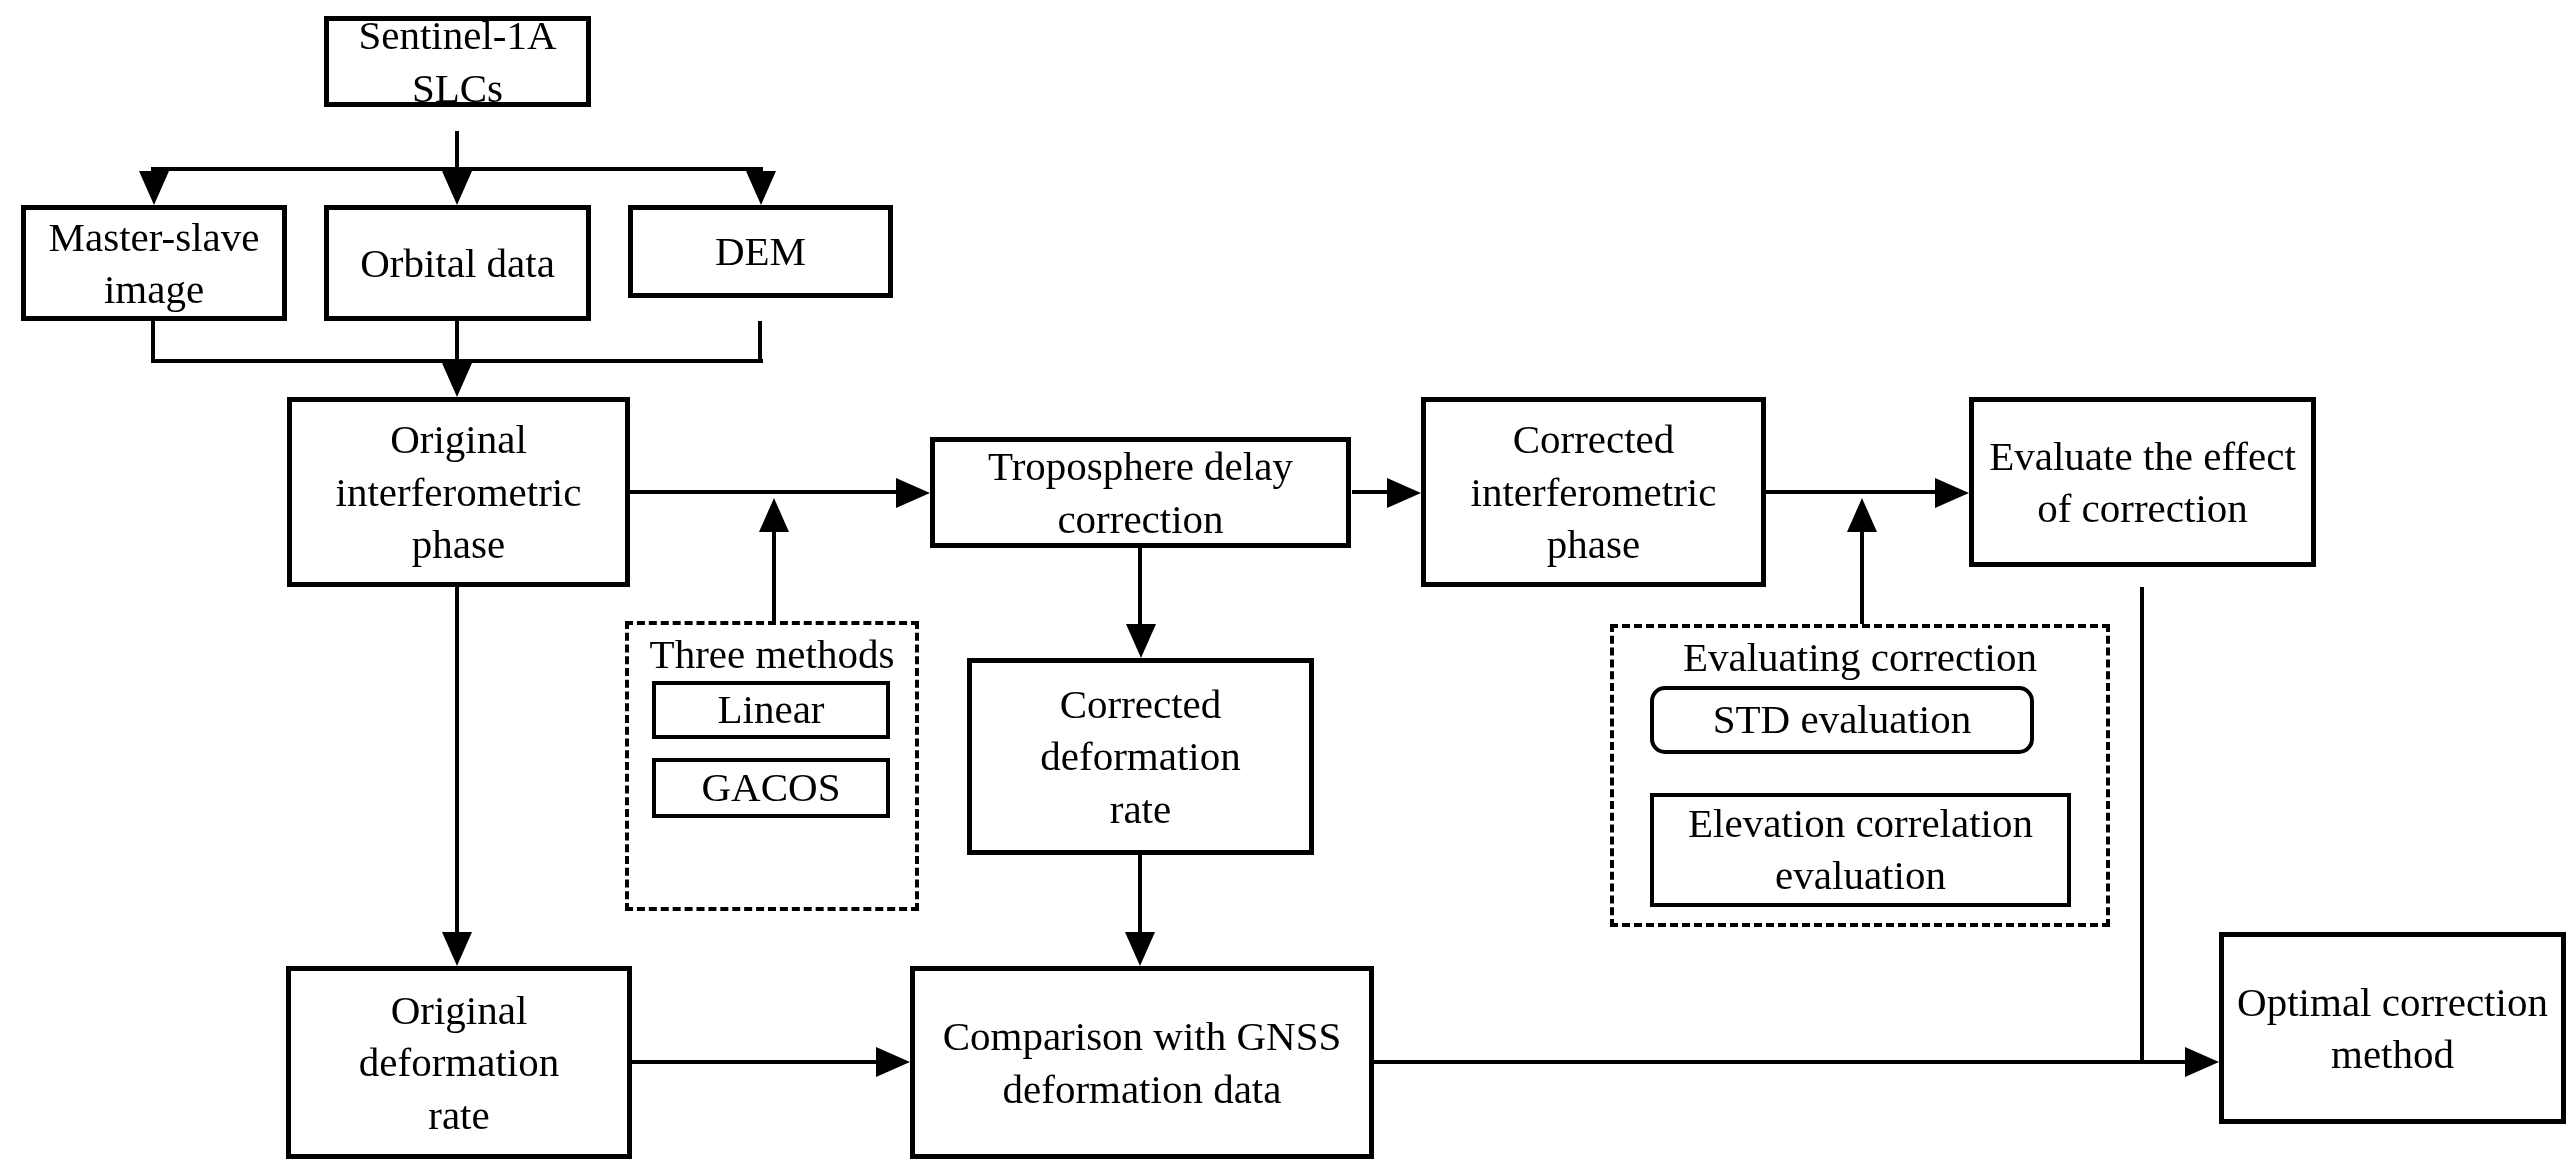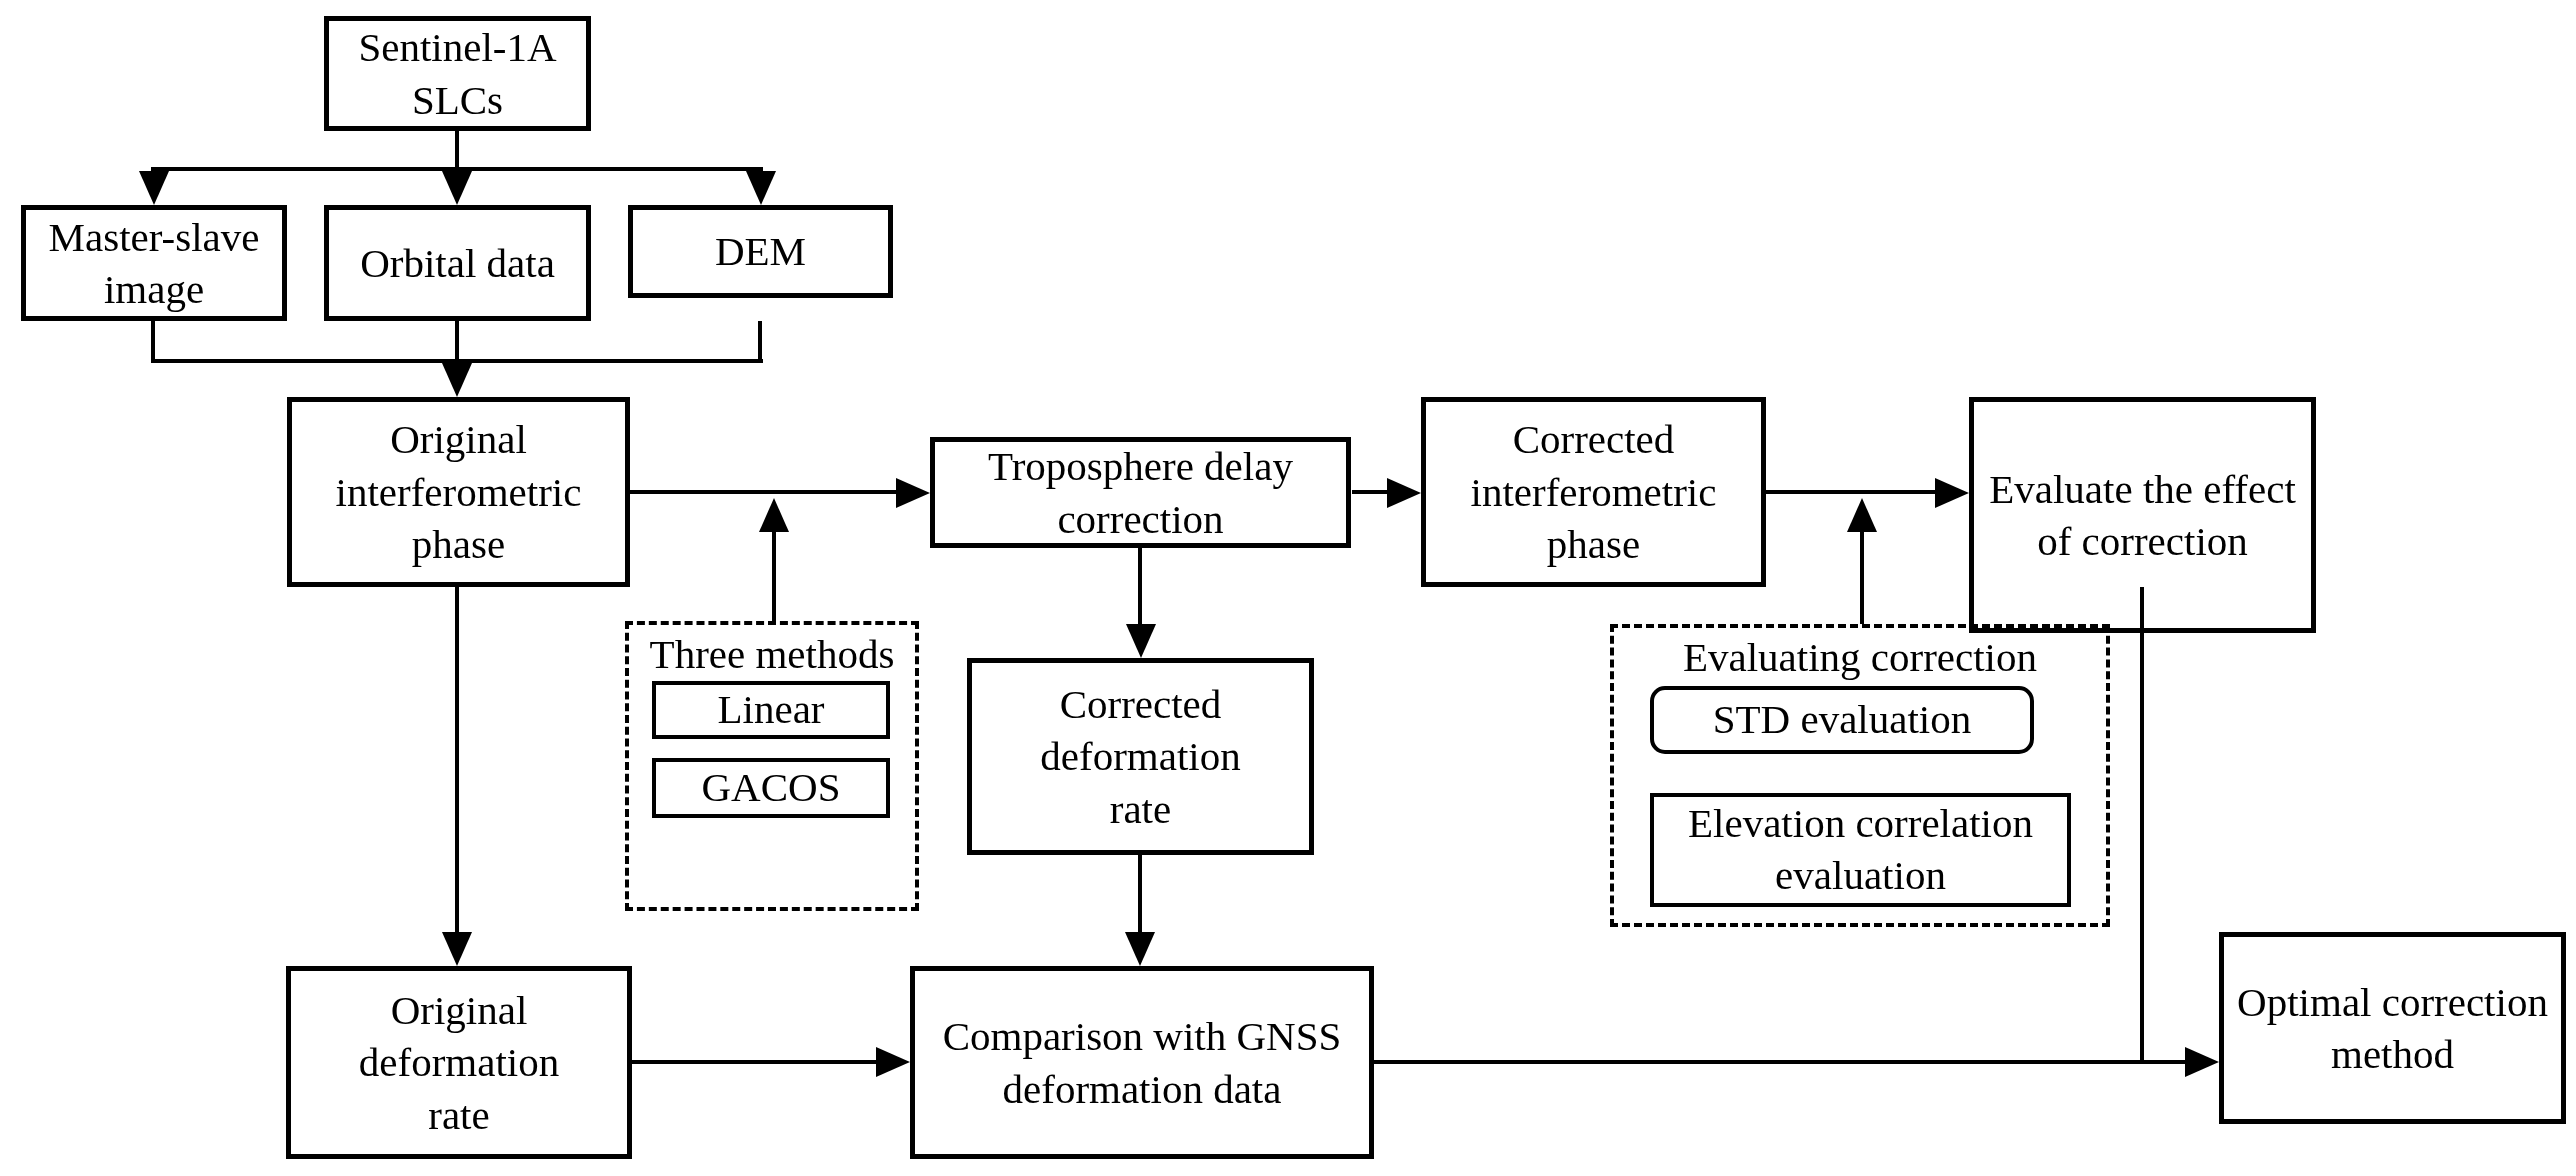--- a/index.html
+++ b/index.html
@@ -88,42 +88,42 @@
     border-top: 15px solid transparent;
     border-bottom: 15px solid transparent;
     border-left: 34px solid #000000;
   }
 </style>
 </head>
 <body>
 
 <div id="canvas">
 
-  <div class="box" style="left:324px; top:16.3px; width:267px; height:115px;">Sentinel-1A
+  <div class="box" style="left:324px; top:16.3px; width:267px; height:91px;">Sentinel-1A
 SLCs</div>
 
   <div class="box" style="left:21px; top:205px; width:266px; height:116px;">Master-slave
 image</div>
 
   <div class="box" style="left:324px; top:205px; width:267px; height:116px;">Orbital data</div>
 
   <div class="box" style="left:628px; top:205px; width:265px; height:93px;">DEM</div>
 
   <div class="box" style="left:287px; top:397px; width:343px; height:190px;">Original
 interferometric
 phase</div>
 
   <div class="box" style="left:930px; top:437px; width:421px; height:111px;">Troposphere delay
 correction</div>
 
   <div class="box" style="left:1421px; top:397px; width:345px; height:190px;">Corrected
 interferometric
 phase</div>
 
-  <div class="box" style="left:1969px; top:397px; width:347px; height:236px;">Evaluate the effect
+  <div class="box" style="left:1969px; top:397px; width:347px; height:170px;">Evaluate the effect
 of correction</div>
 
   <div class="box" style="left:967px; top:658px; width:347px; height:197px;">Corrected
 deformation
 rate</div>
 
   <div class="box" style="left:286px; top:966px; width:346px; height:193px;">Original
 deformation
 rate</div>
 

